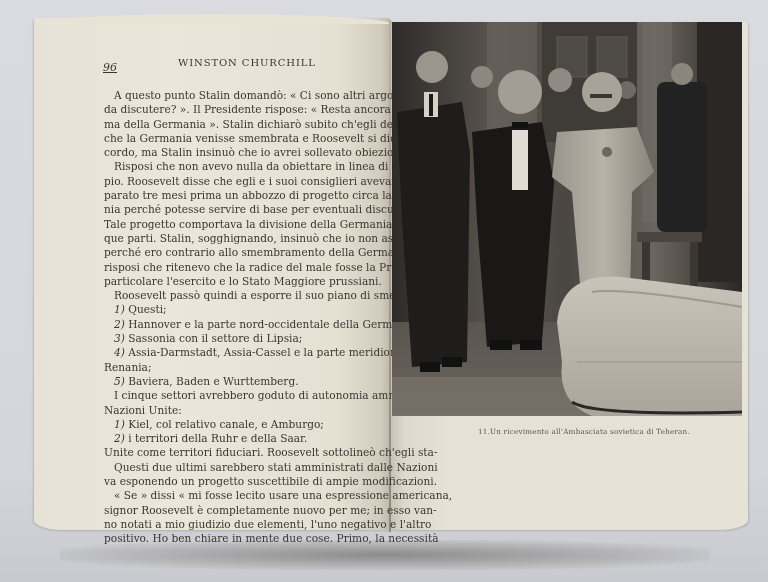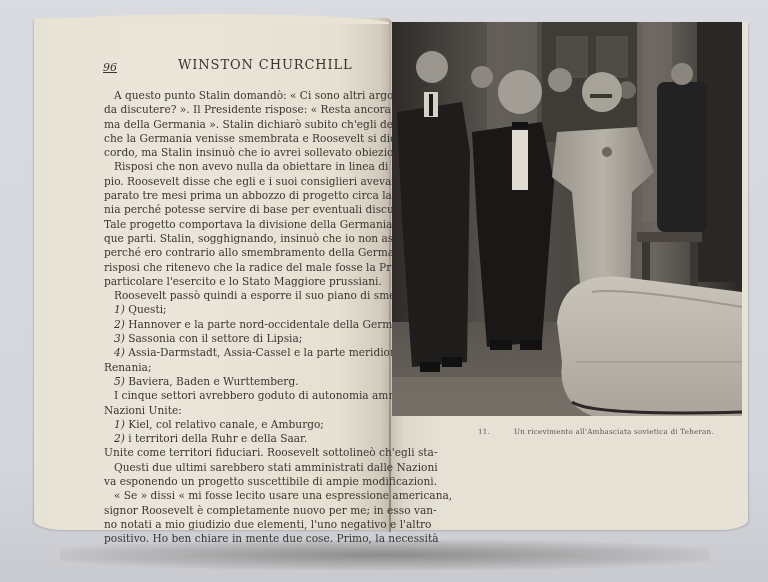--- a/index.html
+++ b/index.html
@@ -72,21 +72,21 @@
       top: 61px;
       font-size: 11px;
       color: #3a3530;
       font-style: italic;
       text-decoration: underline;
     }
     .running-head {
       position: absolute;
       left: 178px;
       top: 57px;
-      font-size: 13px;
+      font-size: 10px;
       letter-spacing: 0.9px;
       color: #3a3530;
     }
     .text-block {
       position: absolute;
       left: 104px;
       top: 88px;
       width: 281px;
       font-size: 10.6px;
       line-height: 14.3px;
@@ -117,21 +117,21 @@
     }
     .photo-caption {
       position: absolute;
       left: 478px;
       top: 427px;
       font-size: 7.2px;
       color: #5a544d;
       letter-spacing: 0.2px;
       white-space: nowrap;
     }
-    .photo-caption .num { margin-right: 24px; }
+    .photo-caption .num { margin-right: 0; }
   </style>
 </head>
 <body>
 
 <div class="shadow"></div>
 <div class="cover-edge"></div>
 
 <div class="page-left"></div>
 <div class="page-right"></div>
 <div class="gutter"></div>

